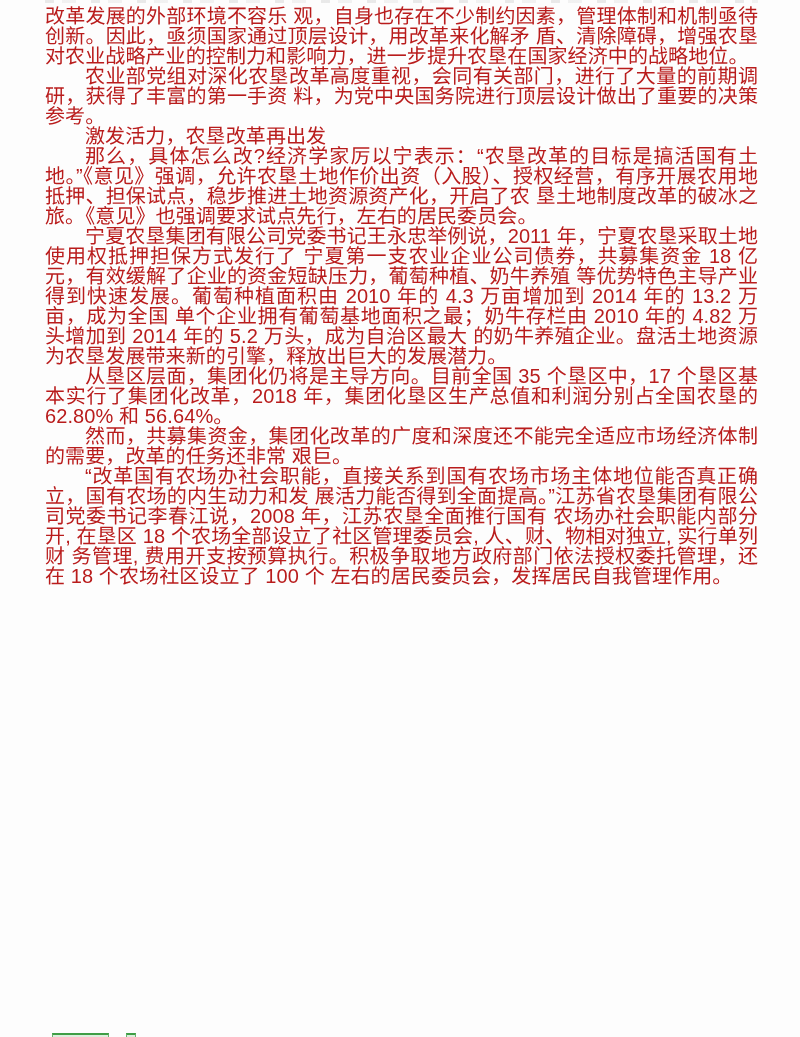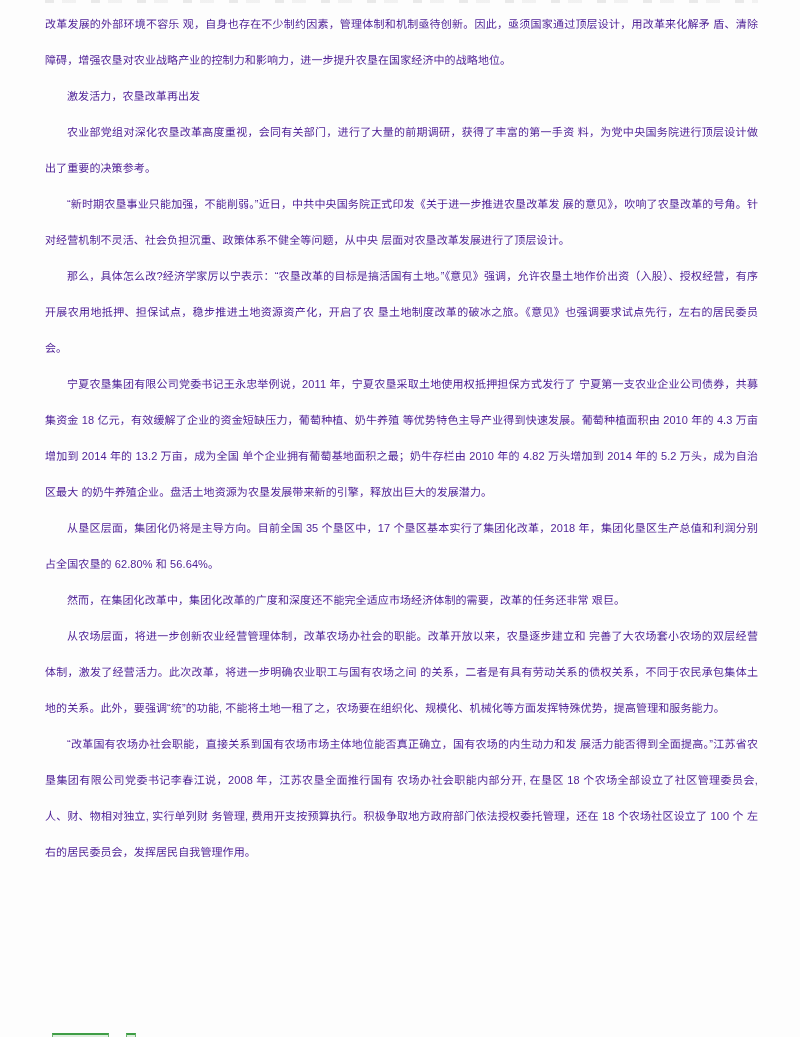--- a/index.html
+++ b/index.html
@@ -29,23 +29,23 @@
       rgba(170,170,170,0.25) 17px, rgba(170,170,170,0.25) 31px,
       rgba(255,255,255,0) 31px, rgba(255,255,255,0) 46px
     );
     opacity: 0.55;
   }
   .article {
     position: absolute;
     left: 45px;
     top: 6px;
     width: 713px;
-    color: #4c1d95;
-    font-size: 11px;
-    line-height: 36px;
+    color: #b91c1c;
+    font-size: 20px;
+    line-height: 20px;
     text-align: justify;
     text-justify: inter-ideograph;
     letter-spacing: 0.1px;
   }
   .article p {
     margin: 0;
     padding: 0;
     text-indent: 2em;
   }
   .article p.continuation {
@@ -75,27 +75,25 @@
 </style>
 </head>
 <body>
 
 <div class="page">
 
   <div class="top-remnant"></div>
 
   <div class="article">
     <p class="continuation">改革发展的外部环境不容乐 观，自身也存在不少制约因素，管理体制和机制亟待创新。因此，亟须国家通过顶层设计，用改革来化解矛 盾、清除障碍，增强农垦对农业战略产业的控制力和影响力，进一步提升农垦在国家经济中的战略地位。</p>
+    <p>农业部党组对深化农垦改革高度重视，会同有关部门，进行了大量的前期调研，获得了丰富的第一手资 料，为党中央国务院进行顶层设计做出了重要的决策参考。</p>
     <p>激发活力，农垦改革再出发</p>
-    <p>农业部党组对深化农垦改革高度重视，会同有关部门，进行了大量的前期调研，获得了丰富的第一手资 料，为党中央国务院进行顶层设计做出了重要的决策参考。</p>
-    <p>“新时期农垦事业只能加强，不能削弱。”近日，中共中央国务院正式印发《关于进一步推进农垦改革发 展的意见》，吹响了农垦改革的号角。针对经营机制不灵活、社会负担沉重、政策体系不健全等问题，从中央 层面对农垦改革发展进行了顶层设计。</p>
     <p>那么，具体怎么改?经济学家厉以宁表示：“农垦改革的目标是搞活国有土地。”《意见》强调，允许农垦土地作价出资（入股）、授权经营，有序开展农用地抵押、担保试点，稳步推进土地资源资产化，开启了农 垦土地制度改革的破冰之旅。《意见》也强调要求试点先行，左右的居民委员会。</p>
     <p>宁夏农垦集团有限公司党委书记王永忠举例说，2011 年，宁夏农垦采取土地使用权抵押担保方式发行了 宁夏第一支农业企业公司债券，共募集资金 18 亿元，有效缓解了企业的资金短缺压力，葡萄种植、奶牛养殖 等优势特色主导产业得到快速发展。葡萄种植面积由 2010 年的 4.3 万亩增加到 2014 年的 13.2 万亩，成为全国 单个企业拥有葡萄基地面积之最；奶牛存栏由 2010 年的 4.82 万头增加到 2014 年的 5.2 万头，成为自治区最大 的奶牛养殖企业。盘活土地资源为农垦发展带来新的引擎，释放出巨大的发展潜力。</p>
     <p>从垦区层面，集团化仍将是主导方向。目前全国 35 个垦区中，17 个垦区基本实行了集团化改革，2018 年，集团化垦区生产总值和利润分别占全国农垦的 62.80% 和 56.64%。</p>
-    <p>然而，在集团化改革中，集团化改革的广度和深度还不能完全适应市场经济体制的需要，改革的任务还非常 艰巨。</p>
-    <p>从农场层面，将进一步创新农业经营管理体制，改革农场办社会的职能。改革开放以来，农垦逐步建立和 完善了大农场套小农场的双层经营体制，激发了经营活力。此次改革，将进一步明确农业职工与国有农场之间 的关系，二者是有具有劳动关系的债权关系，不同于农民承包集体土地的关系。此外，要强调“统”的功能, 不能将土地一租了之，农场要在组织化、规模化、机械化等方面发挥特殊优势，提高管理和服务能力。</p>
+    <p>然而，共募集资金，集团化改革的广度和深度还不能完全适应市场经济体制的需要，改革的任务还非常 艰巨。</p>
     <p>“改革国有农场办社会职能，直接关系到国有农场市场主体地位能否真正确立，国有农场的内生动力和发 展活力能否得到全面提高。”江苏省农垦集团有限公司党委书记李春江说，2008 年，江苏农垦全面推行国有 农场办社会职能内部分开, 在垦区 18 个农场全部设立了社区管理委员会, 人、财、物相对独立, 实行单列财 务管理, 费用开支按预算执行。积极争取地方政府部门依法授权委托管理，还在 18 个农场社区设立了 100 个 左右的居民委员会，发挥居民自我管理作用。</p>
   </div>
 
   <div class="green-remnant long"></div>
   <div class="green-remnant short"></div>
 
 </div>
 
 </body></html>

